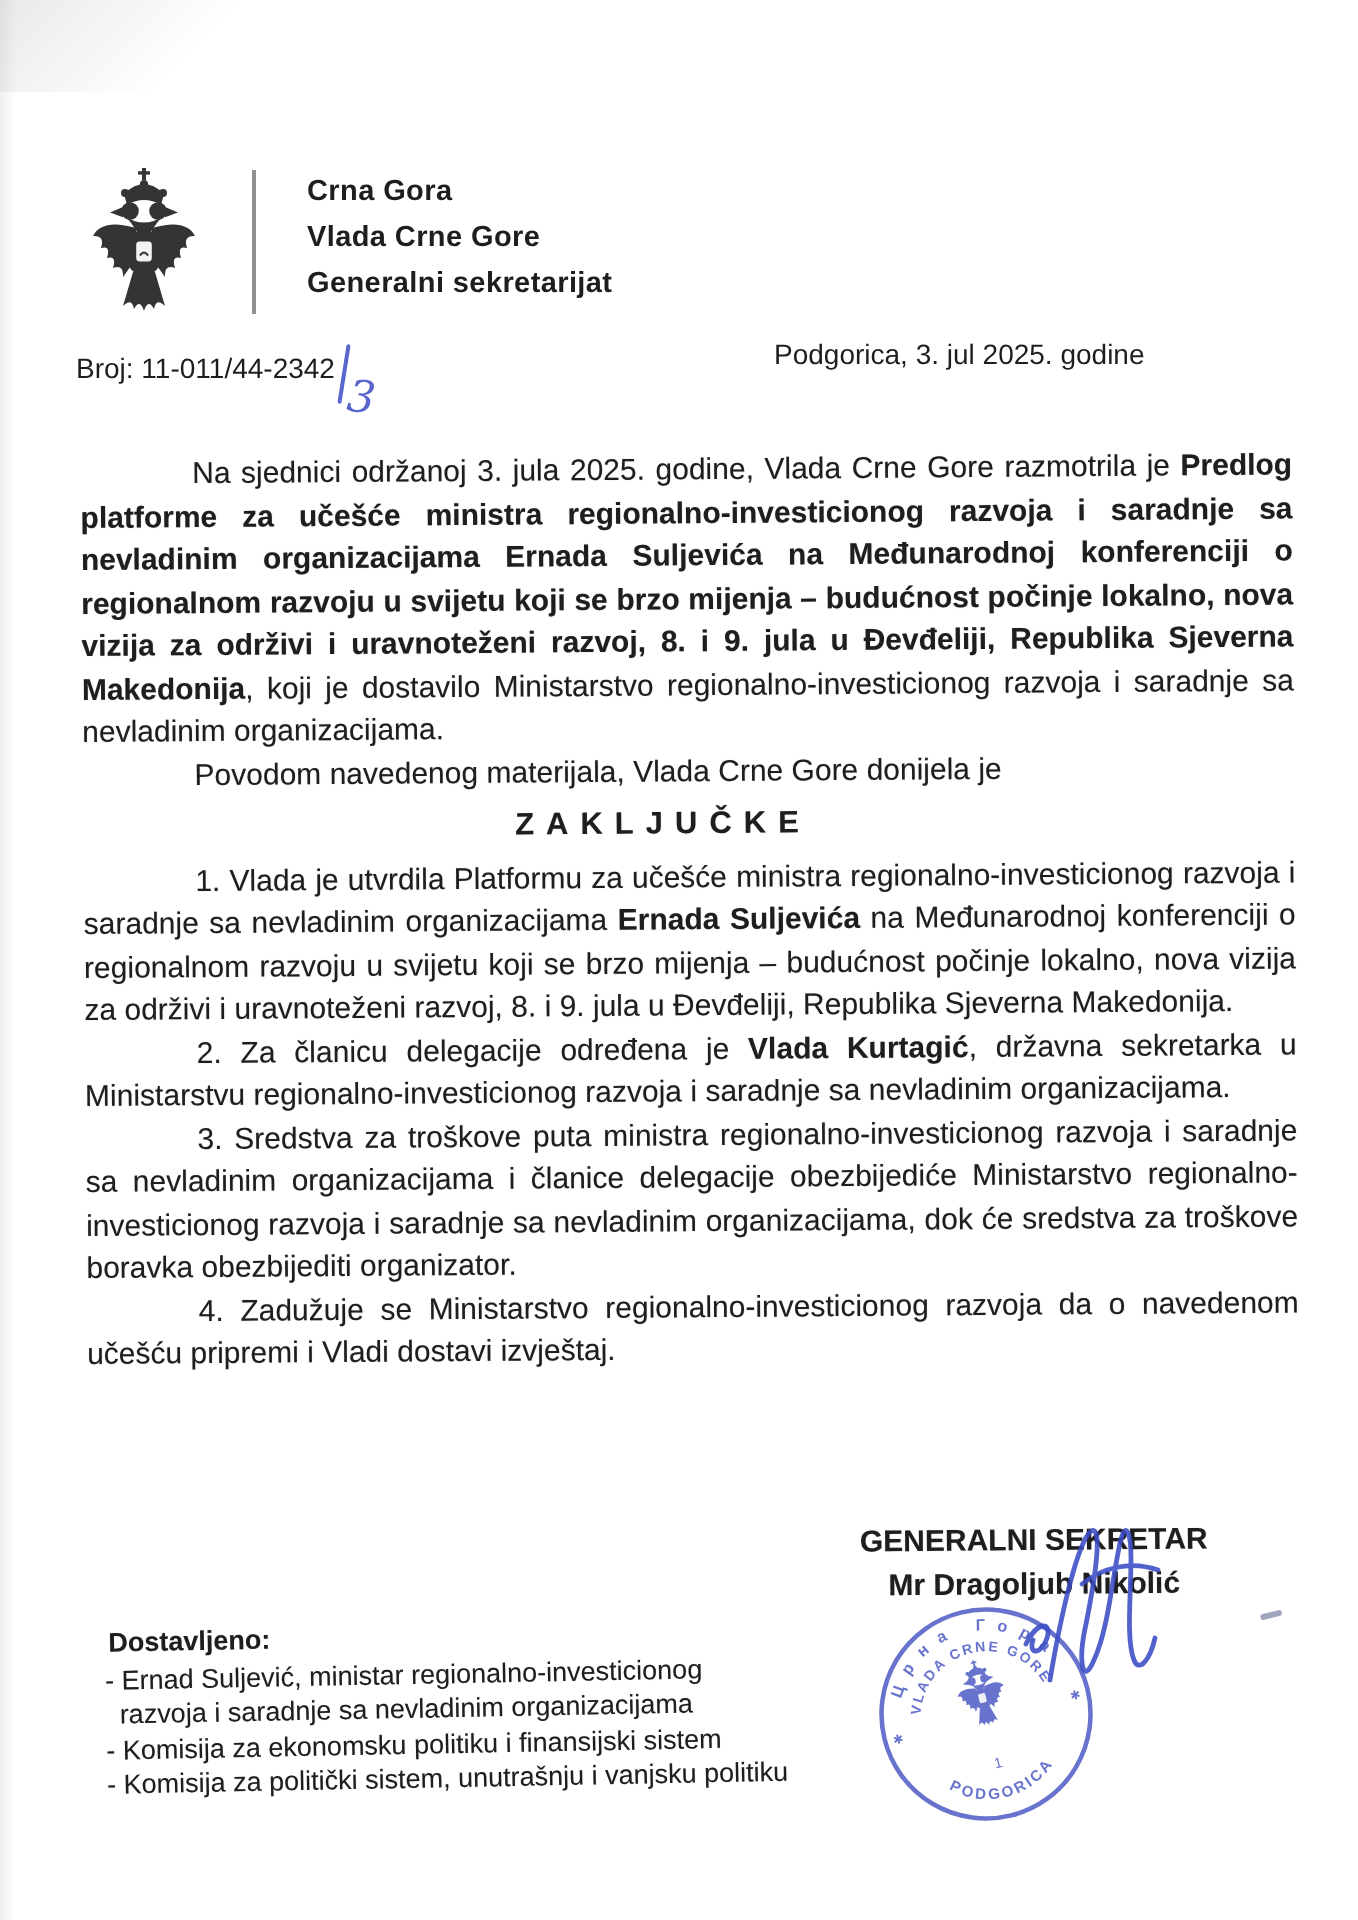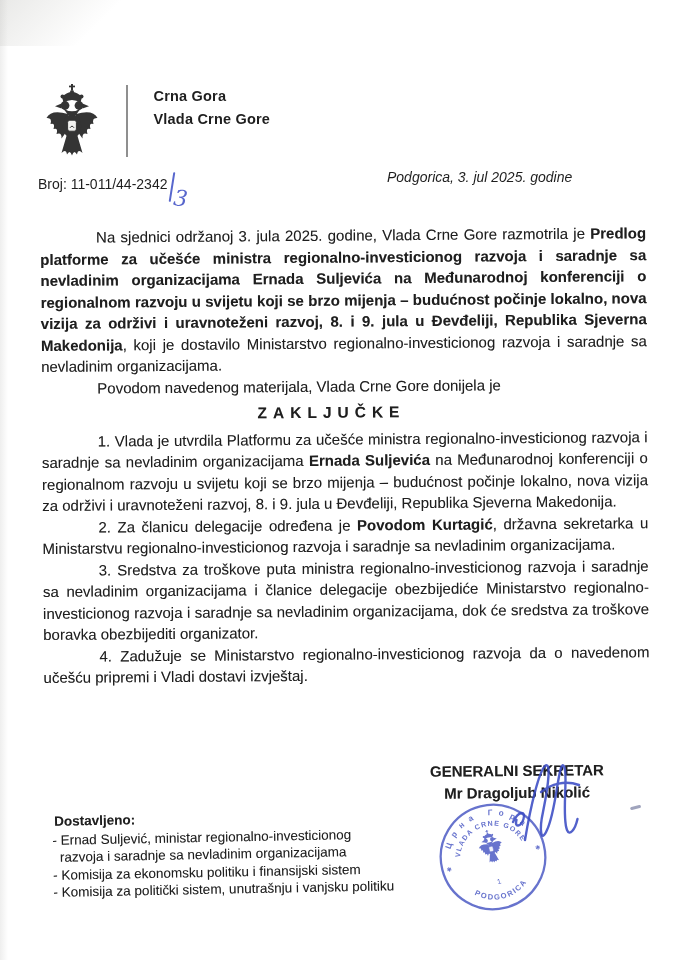--- a/index.html
+++ b/index.html
@@ -35,21 +35,21 @@
   .lh-divider{width:1.5px;height:72px;background:#8f8f8f;margin:1px 10px 0 10px;}
   .lh-text{font-weight:700;font-size:14.5px;line-height:23px;padding-top:1px;letter-spacing:.2px;}
   .ref-line{position:absolute;left:38px;top:172px;font-size:14px;white-space:nowrap;}
   .hand-mark{display:inline-block;position:relative;margin-left:4px;vertical-align:-13px;}
   .hand-slash{display:inline-block;width:2px;height:30px;background:var(--blue-ink,#3b4cc4);transform:rotate(9deg);border-radius:2px;opacity:.85;}
   .hand-three{
     display:inline-block;color:var(--blue-ink,#3b4cc4);
     font-family:"DejaVu Serif", serif;font-style:italic;font-size:22px;line-height:22px;
     transform:rotate(7deg) translateY(4px);opacity:.85;margin-left:1px;
   }
-  .place-date{position:absolute;left:387px;top:169px;font-size:14px;white-space:nowrap;font-style:italic;}
+  .place-date{position:absolute;left:387px;top:169px;font-size:14px;white-space:nowrap;}
 
   
   .doc-body{
     position:absolute;left:40px;top:227px;width:606px;
     font-size:15px;line-height:21.5px;text-align:justify;
     transform:rotate(-0.45deg);transform-origin:left top;
     text-shadow:0 0 .5px rgba(20,20,20,.35);
   }
   .para{margin:0;text-indent:56px;}
   .heading{
@@ -108,34 +108,35 @@
         <ellipse cx="28" cy="42.5" rx="9.2" ry="11.5"></ellipse>
         <path d="M22.5 52 L17.5 69 Q22 64.5 23 70.5 Q26 65 28 71.5 Q30 65 33 70.5 Q34 64.5 38.5 69 L33.5 52 Z"></path>
       </g>
       <rect x="23.6" y="36.2" width="8.8" height="11" rx="2.2" fill="#f3f3f1" stroke="#343434" stroke-width="1"></rect>
       <path d="M26 43.8 q2 -3.2 4 0" stroke="#343434" fill="none" stroke-width="1"></path>
     </svg>
     <div class="lh-divider"></div>
     <div class="lh-text">
       <div>Crna Gora</div>
       <div>Vlada Crne Gore</div>
+      <div>Generalni sekretarijat</div>
     </div>
   </div>
 
   <div class="ref-line">
     <span>Broj: 11-011/44-2342</span><span class="hand-mark"><span class="hand-slash"></span><span class="hand-three">3</span></span>
   </div>
   <div class="place-date">Podgorica, 3. jul 2025. godine</div>
 
   <div class="doc-body">
     <p class="para"><span>Na sjednici održanoj 3. jula 2025. godine, Vlada Crne Gore razmotrila je </span><strong>Predlog platforme za učešće ministra regionalno-investicionog razvoja i saradnje sa nevladinim organizacijama Ernada Suljevića na Međunarodnoj konferenciji o regionalnom razvoju u svijetu koji se brzo mijenja – budućnost počinje lokalno, nova vizija za održivi i uravnoteženi razvoj, 8. i 9. jula u Đevđeliji, Republika Sjeverna Makedonija</strong><span>, koji je dostavilo Ministarstvo regionalno-investicionog razvoja i saradnje sa nevladinim organizacijama.</span></p>
     <p class="para">Povodom navedenog materijala, Vlada Crne Gore donijela je</p>
     <h1 class="heading">ZAKLJUČKE</h1>
     <p class="para"><span>1. Vlada je utvrdila Platformu za učešće ministra regionalno-investicionog razvoja i saradnje sa nevladinim organizacijama </span><strong>Ernada Suljevića</strong><span> na Međunarodnoj konferenciji o regionalnom razvoju u svijetu koji se brzo mijenja – budućnost počinje lokalno, nova vizija za održivi i uravnoteženi razvoj, 8. i 9. jula u Đevđeliji, Republika Sjeverna Makedonija.</span></p>
-    <p class="para"><span>2. Za članicu delegacije određena je </span><strong>Povodom Kurtagić</strong><span>, državna sekretarka u Ministarstvu regionalno-investicionog razvoja i saradnje sa nevladinim organizacijama.</span></p>
+    <p class="para"><span>2. Za članicu delegacije određena je </span><strong>Vlada Kurtagić</strong><span>, državna sekretarka u Ministarstvu regionalno-investicionog razvoja i saradnje sa nevladinim organizacijama.</span></p>
     <p class="para">3. Sredstva za troškove puta ministra regionalno-investicionog razvoja i saradnje sa nevladinim organizacijama i članice delegacije obezbijediće Ministarstvo regionalno-investicionog razvoja i saradnje sa nevladinim organizacijama, dok će sredstva za troškove boravka obezbijediti organizator.</p>
     <p class="para">4. Zadužuje se Ministarstvo regionalno-investicionog razvoja da o navedenom učešću pripremi i Vladi dostavi izvještaj.</p>
   </div>
 
   <div class="sig-block">
     <div>GENERALNI SEKRETAR</div>
     <div>Mr Dragoljub Nikolić</div>
   </div>
 
   <svg class="stamp" viewBox="0 0 120 120" aria-hidden="true">

